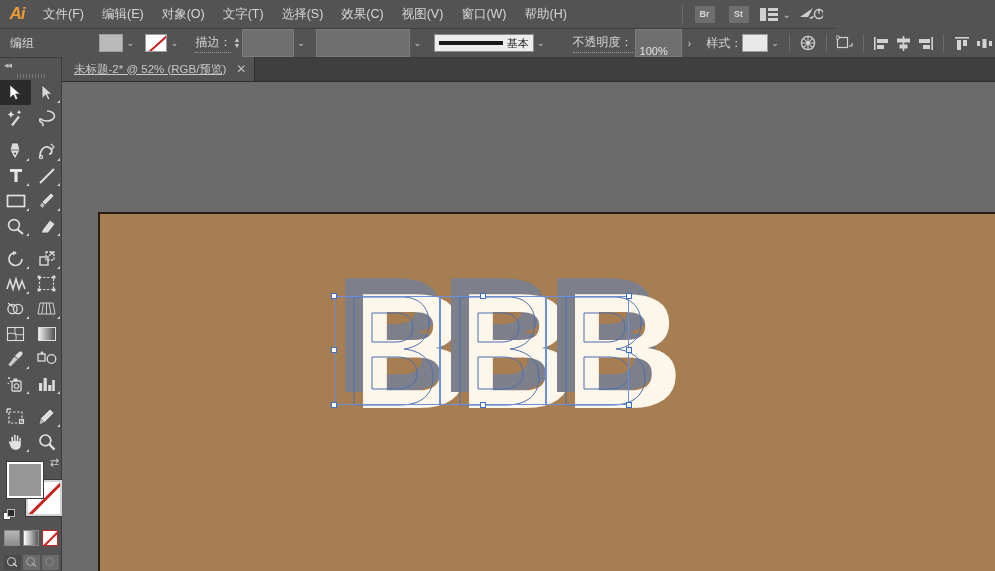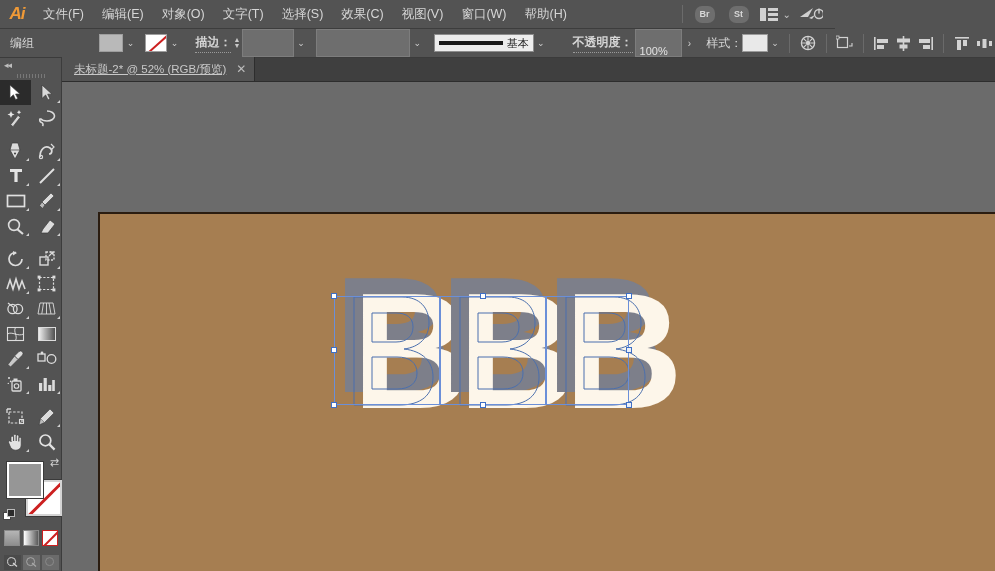--- a/index.html
+++ b/index.html
@@ -23,34 +23,34 @@
     font-weight:bold; font-style:italic; letter-spacing:-1px;
   }
   .menu-item {
     font-size:12.5px; color:#d6d6d6; padding:0 9px; line-height:29px;
     height:29px; white-space:nowrap; cursor:default;
   }
   .menu-right { margin-left:auto; display:flex; align-items:center; height:29px; padding-right:8px; }
   .mini-badge {
     width:20px; height:17px; background:#6e6e6e; color:#d8d8d8;
     font-size:9px; display:flex; align-items:center; justify-content:center;
-    margin:0 7px; border-radius:7px; font-weight:bold;
+    margin:0 7px; border-radius:1px; font-weight:bold;
   }
   .menu-sep { width:1px; height:18px; background:#6b6b6b; margin:0 5px; }
   .wsicon { display:flex; align-items:center; margin:0 4px; }
   .chev { color:#c9c9c9; font-size:10px; margin-left:5px; }
 
   
   .controlbar {
     position:absolute; left:0; top:29px; width:995px; height:29px;
     background:#535353; display:flex; align-items:center;
     border-bottom:1px solid #3b3b3b; padding-left:10px;
   }
   .ctl-label { font-size:12px; color:#d6d6d6; white-space:nowrap; }
-  .ctl-label.dotted { border-bottom:1px dotted #9a9a9a; padding-bottom:1px;font-weight:bold; }
+  .ctl-label.dotted { border-bottom:1px dotted #9a9a9a; padding-bottom:1px; }
   .sw-box {
     width:24px; height:18px; border:1px solid #9e9e9e; background:#b9b9b9;
   }
   .sw-none {
     width:22px; height:18px; border:1px solid #9e9e9e; background:#fff;
     position:relative; overflow:hidden;
   }
   .sw-none:after {
     content:""; position:absolute; left:-3px; top:8px; width:30px; height:2px;
     background:#cc2020; transform:rotate(-42deg);

